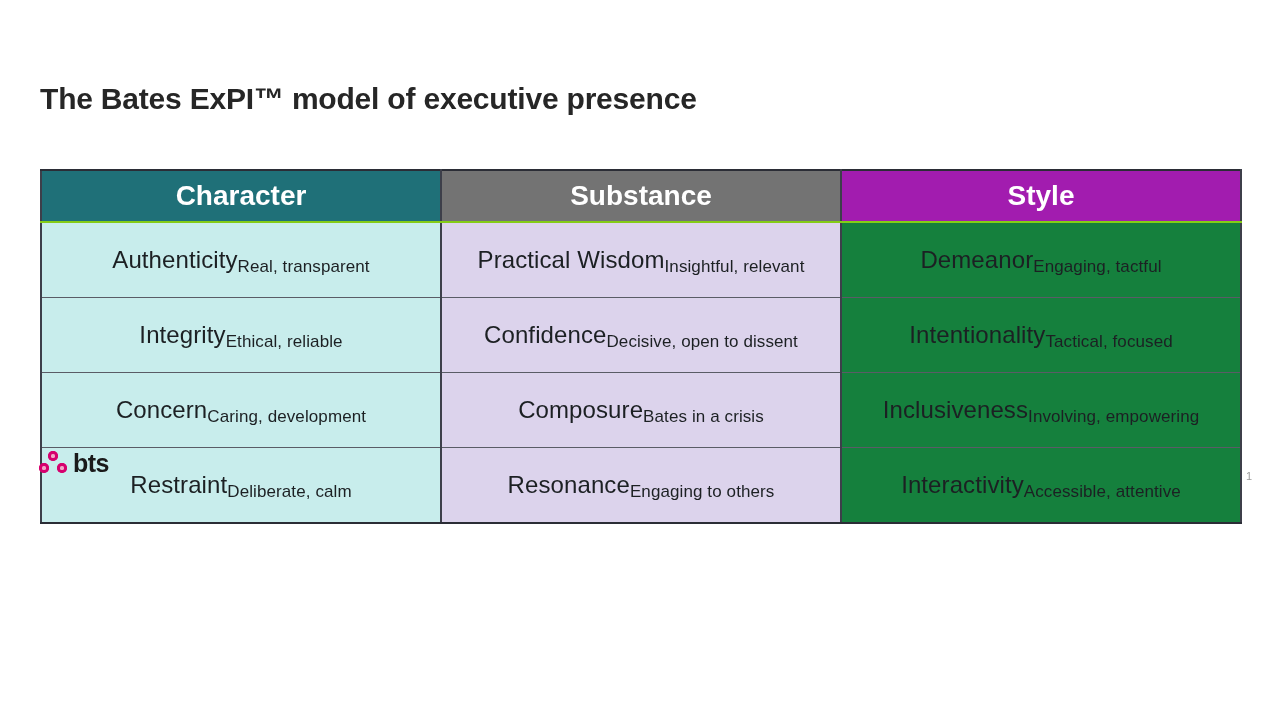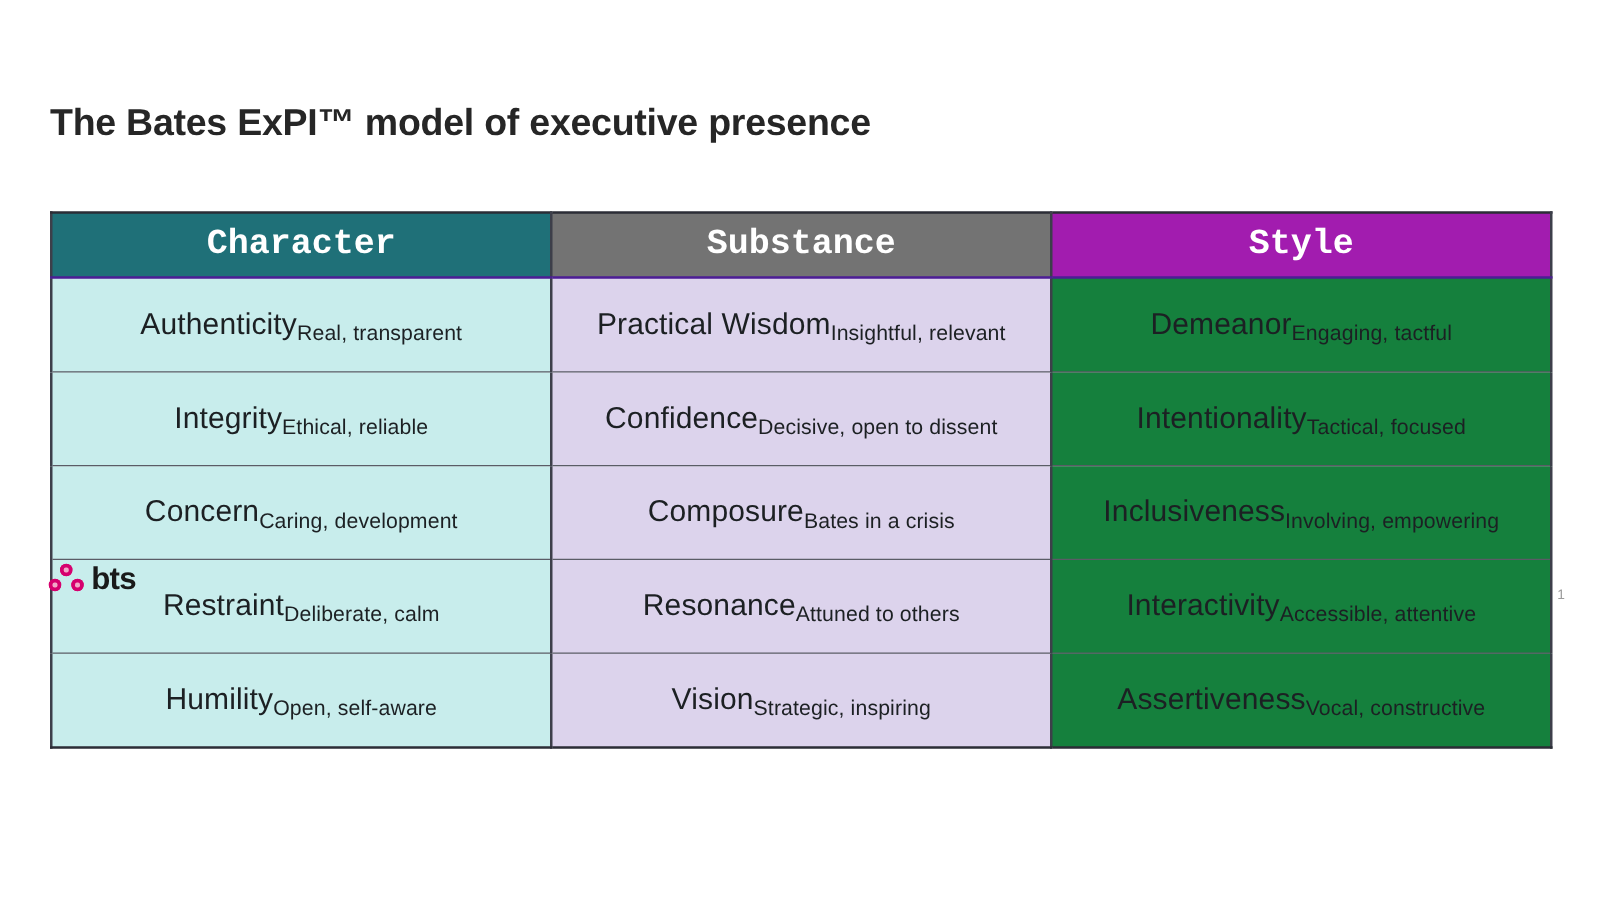--- a/index.html
+++ b/index.html
@@ -54,23 +54,22 @@
     border-top: 1px solid #5a5c66;
     border-bottom: 1px solid #5a5c66;
   }
 
   .matrix thead th {
     height: 50px;
     font-size: 28px;
     font-weight: bold;
     color: #ffffff;
     border-top: 2px solid #2b2d36;
-    border-bottom: 2px solid #4c1d95;
+    border-bottom: 2px solid #84cc16;
     line-height: 1;
-    font-family: Liberation Mono, monospace;
   }
 
   .hdr-character { background: #1f7078; }
   .hdr-substance { background: #737373; }
   .hdr-style     { background: #a21caf; }
 
   .matrix tbody td { height: 74px; }
   .matrix tbody tr:last-child td { border-bottom: 2px solid #2b2d36; }
 
   .cell-character { background: #c8edec; }
@@ -242,51 +241,31 @@
       <tr>
         <td class="cell-character">
           <div class="cell-inner">
             <span class="cell-term">Restraint</span>
             <span class="cell-desc">Deliberate, calm</span>
           </div>
         </td>
         <td class="cell-substance">
           <div class="cell-inner">
             <span class="cell-term">Resonance</span>
-            <span class="cell-desc">Attuned  to others</span>
+            <span class="cell-desc">Engaging  to others</span>
           </div>
         </td>
         <td class="cell-style">
           <div class="cell-inner">
             <span class="cell-term">Interactivity</span>
             <span class="cell-desc">Accessible, attentive</span>
           </div>
         </td>
       </tr>
 
-      <tr>
-        <td class="cell-character">
-          <div class="cell-inner">
-            <span class="cell-term">Humility</span>
-            <span class="cell-desc">Open, self-aware</span>
-          </div>
-        </td>
-        <td class="cell-substance">
-          <div class="cell-inner">
-            <span class="cell-term">Vision</span>
-            <span class="cell-desc">Strategic, inspiring</span>
-          </div>
-        </td>
-        <td class="cell-style">
-          <div class="cell-inner">
-            <span class="cell-term">Assertiveness</span>
-            <span class="cell-desc">Vocal, constructive</span>
-          </div>
-        </td>
-      </tr>
 
     </tbody>
   </table>
 
   <div class="logo">
     <div class="logo-mark">
       <span class="logo-dot top"></span>
       <span class="logo-dot left"></span>
       <span class="logo-dot right"></span>
     </div>

